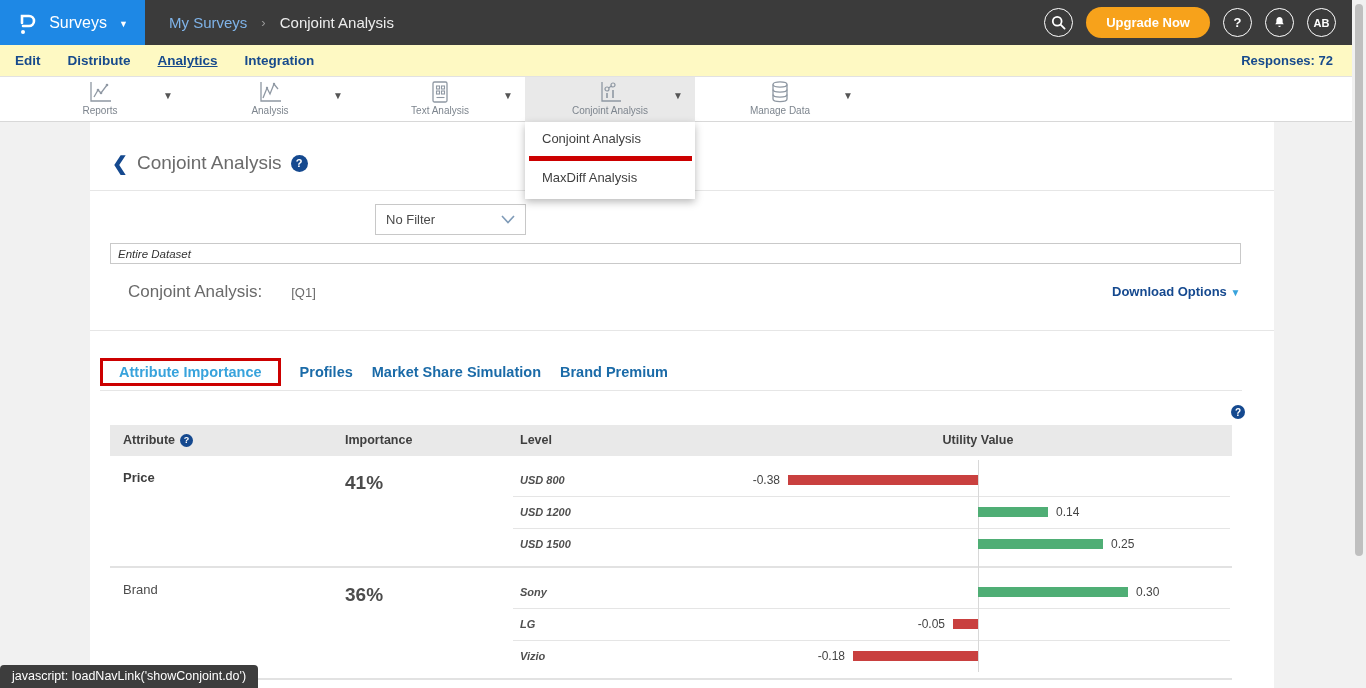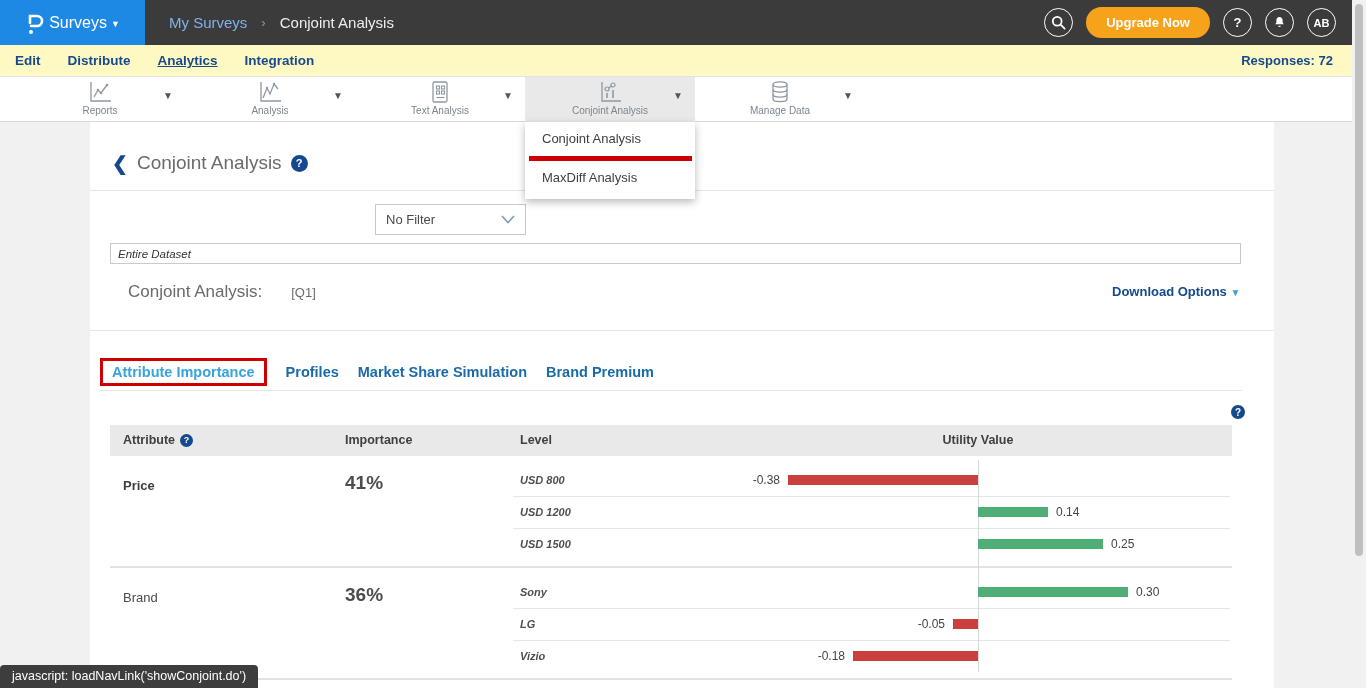--- a/index.html
+++ b/index.html
@@ -3,21 +3,21 @@
 <meta charset="utf-8">
 <style>
   * { margin:0; padding:0; box-sizing:border-box; }
   html,body { width:1366px; height:688px; overflow:hidden; background:#f1f1f1;
               font-family:"Liberation Sans", sans-serif; }
 
   
   .topbar { position:absolute; left:0; top:0; width:1366px; height:45px; background:#3b3b3b;
             display:flex; align-items:center; }
   .logo-block { width:145px; height:45px; background:#1e88e5; display:flex; align-items:center;
-                justify-content:center; gap:4px; cursor:pointer; }
+                justify-content:center; gap:12px; cursor:pointer; }
   .logo-glyph { width:20px; height:26px; position:relative; }
   .logo-text { color:#fff; font-size:16px; }
   .logo-caret { color:#fff; font-size:9px; margin-top:2px; }
   .crumbs { display:flex; align-items:center; gap:14px; margin-left:24px; font-size:15px; }
   .crumb-parent { color:#7fb3e8; cursor:pointer; }
   .crumb-sep { color:#9a9a9a; font-size:13px; }
   .crumb-current { color:#ededed; }
   .topbar-right { margin-left:auto; display:flex; align-items:center; gap:13px; padding-right:30px; }
   .circle-btn { width:29px; height:29px; border:1.6px solid #fff; border-radius:50%;
                 display:flex; align-items:center; justify-content:center; color:#fff;
@@ -72,35 +72,35 @@
   .section-row { position:absolute; left:38px; top:160px; display:flex; align-items:baseline; gap:29px; }
   .section-title { font-size:17px; color:#6a6a6a; }
   .section-tag { font-size:13px; color:#6a6a6a; }
   .download { position:absolute; left:1022px; top:162px; font-size:13px; font-weight:bold;
               color:#15498f; cursor:pointer; }
   .download .caret { color:#38a3dc; font-size:10px; }
 
   .tabs { position:absolute; left:10px; top:236px; display:flex; align-items:center; gap:19px; }
   .tab { font-size:14.5px; font-weight:bold; color:#1b6ba8; cursor:pointer; padding:4px 0; }
   .tab.active { color:#38a3dc; }
-  .tab.annotated { border:3px solid #cc0000; padding:3px 9px; }
+  .tab.annotated { border:3px solid #cc0000; padding:3px 16px; }
   .table-help { position:absolute; left:1141px; top:283px; width:14px; height:14px; font-size:10px; }
 
   
   .table { position:absolute; left:20px; top:303px; width:1122px; }
   .thead { position:relative; height:31px; background:#e9e9e9; font-size:12.5px; font-weight:bold;
            color:#3f3f3f; }
   .th { position:absolute; top:0; line-height:31px; display:flex; align-items:center; gap:5px; height:31px; }
   .th-attr { left:13px; } .th-imp { left:235px; } .th-level { left:410px; }
   .th-utility { left:768px; width:200px; justify-content:center; }
   .th .help-circle { width:13px; height:13px; font-size:9px; }
   .groups { position:relative; }
   .axis { position:absolute; left:868px; top:4px; width:1px; background:#d8d8d8; z-index:0; }
   .group { position:relative; height:112px; border-bottom:2px solid #e2e2e2; }
-  .attr-name { position:absolute; left:13px; top:22px; font-size:13px; color:#4c4c4c; }
+  .attr-name { position:absolute; left:13px; top:14px; font-size:13px; color:#4c4c4c; }
   .attr-name.bold { font-weight:bold; color:#3e3e3e; }
   .importance { position:absolute; left:235px; top:16px; font-size:19px; font-weight:bold; color:#4c4c4c; }
   .levels { position:absolute; left:0; top:8px; right:0; }
   .level-row { position:relative; height:32px; }
   .level-sep { position:absolute; left:403px; width:717px; top:0; height:1px; background:#e5e5e5; }
   .level-name { position:absolute; left:410px; line-height:32px; font-size:11px; font-weight:bold;
                 font-style:italic; color:#4f4f4f; }
   .bar { position:absolute; top:11px; height:10px; z-index:1; }
   .bar-value { position:absolute; line-height:32px; font-size:12px; color:#444; z-index:1; }
 

